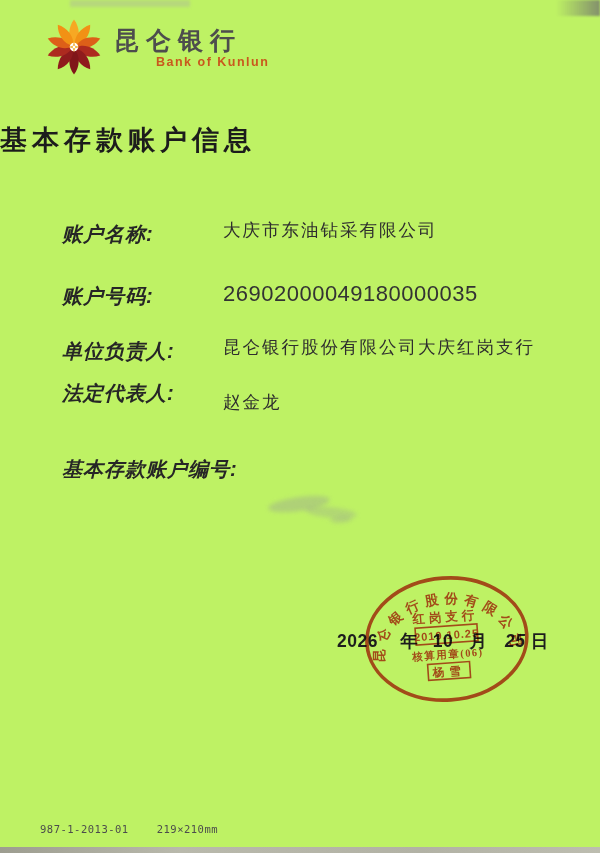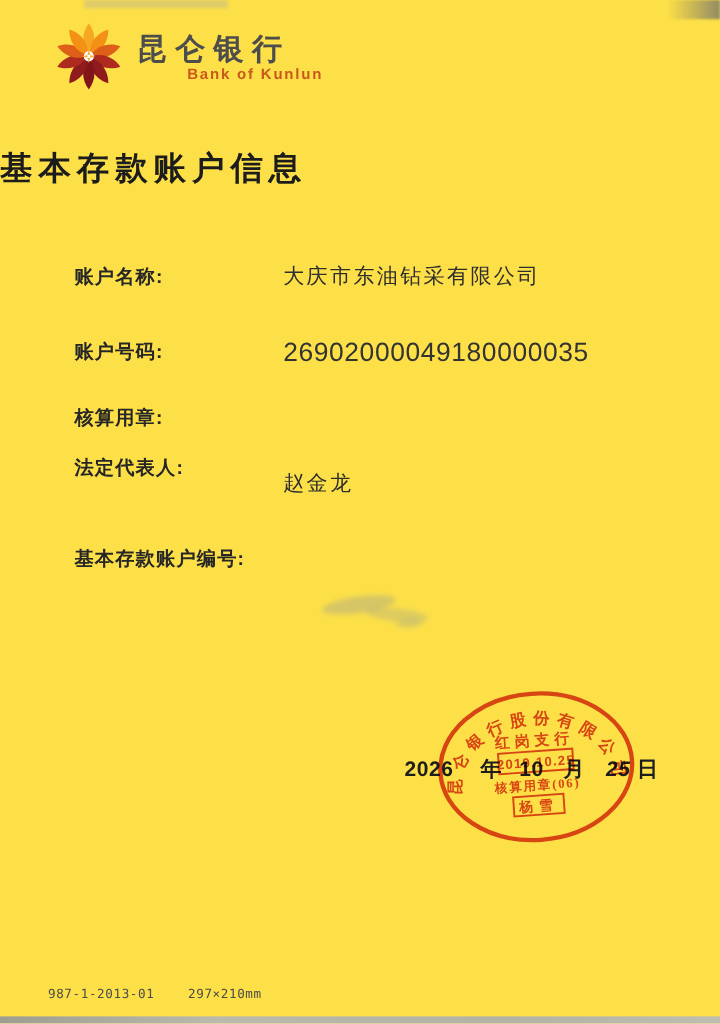--- a/index.html
+++ b/index.html
@@ -1,19 +1,19 @@
 <!DOCTYPE html>
 <html><head>
 <meta charset="utf-8">
 <style>
   html,body{margin:0;padding:0;background:#e8e8e8;}
   .page{
     position:relative;
     width:600px;height:853px;
-    background:#fde047;
+    background:#bef264;
     overflow:hidden;
     font-family:"Liberation Sans",sans-serif;
     box-shadow:0 0 4px rgba(0,0,0,.3);
   }
   
   .logo{position:absolute;left:42px;top:17px;width:64px;height:60px;}
   .bank-cn{
     position:absolute;left:114px;top:24px;
     font-size:25px;font-weight:bold;letter-spacing:7px;
     color:#4d4d4d;font-family:"Liberation Sans",sans-serif;
@@ -27,26 +27,27 @@
   
   .doc-title{
     position:absolute;left:0;top:122px;width:100%;
     font-size:27px;font-weight:bold;letter-spacing:5px;
     color:#1c1c1c;
     font-family:"Liberation Serif",serif;
   }
   
   .flabel{
     position:absolute;left:62px;
-    font-size:16px;font-weight:bold;color:#262626;
+    font-size:20px;font-weight:bold;color:#262626;
     letter-spacing:1px;
     font-family:"Liberation Sans",sans-serif;
+    font-style:italic;
   }
   .fvalue{
-    position:absolute;left:236px;
+    position:absolute;left:223px;
     font-size:17.5px;color:#2e2e2e;letter-spacing:2px;
     font-family:"Liberation Serif",serif;
   }
   .fvalue.num{
     font-family:"Liberation Sans",sans-serif;
     font-size:22px;letter-spacing:.5px;color:#333;
   }
   
   .smudge{position:absolute;border-radius:50%;filter:blur(2px);}
   .sm1{left:268px;top:497px;width:62px;height:14px;background:rgba(150,156,150,.38);transform:rotate(-8deg);}
@@ -120,21 +121,22 @@
   <div class="bank-en">Bank of Kunlun</div>
 
   <div class="doc-title">基本存款账户信息</div>
 
   <div class="flabel" style="top:221px">账户名称:</div>
   <div class="fvalue" style="top:218px">大庆市东油钻采有限公司</div>
 
   <div class="flabel" style="top:283px">账户号码:</div>
   <div class="fvalue num" style="top:281px">26902000049180000035</div>
 
-  <div class="flabel" style="top:338px">核算用章:</div>
+  <div class="flabel" style="top:338px">单位负责人:</div>
+  <div class="fvalue" style="top:335px">昆仑银行股份有限公司大庆红岗支行</div>
 
   <div class="flabel" style="top:380px">法定代表人:</div>
   <div class="fvalue" style="top:390px">赵金龙</div>
 
   <div class="flabel" style="top:456px">基本存款账户编号:</div>
 
   <div class="smudge sm1"></div>
   <div class="smudge sm2"></div>
   <div class="smudge sm3"></div>
 
@@ -161,16 +163,16 @@
     <text x="86" y="85" text-anchor="middle" font-size="10.5" font-weight="bold" fill="#d6402d" letter-spacing="1.5" font-family="Liberation Serif, serif">核算用章(06)</text>
     <rect x="65" y="90" width="42" height="16" fill="none" stroke="#d6402d" stroke-width="1.6"></rect>
     <text x="86" y="102.5" text-anchor="middle" font-size="11.5" font-weight="bold" fill="#d6402d" letter-spacing="5" font-family="Liberation Serif, serif">杨雪</text>
   </svg>
 
   <div class="corner-smudge"></div>
   <div class="top-smudge"></div>
   <div class="bottom-band"></div>
 
   <div class="footer">
-    <span>987-1-2013-01</span><span class="gap"></span><span>297×210mm</span>
+    <span>987-1-2013-01</span><span class="gap"></span><span>219×210mm</span>
   </div>
 
 </div>
 
 </body></html>

